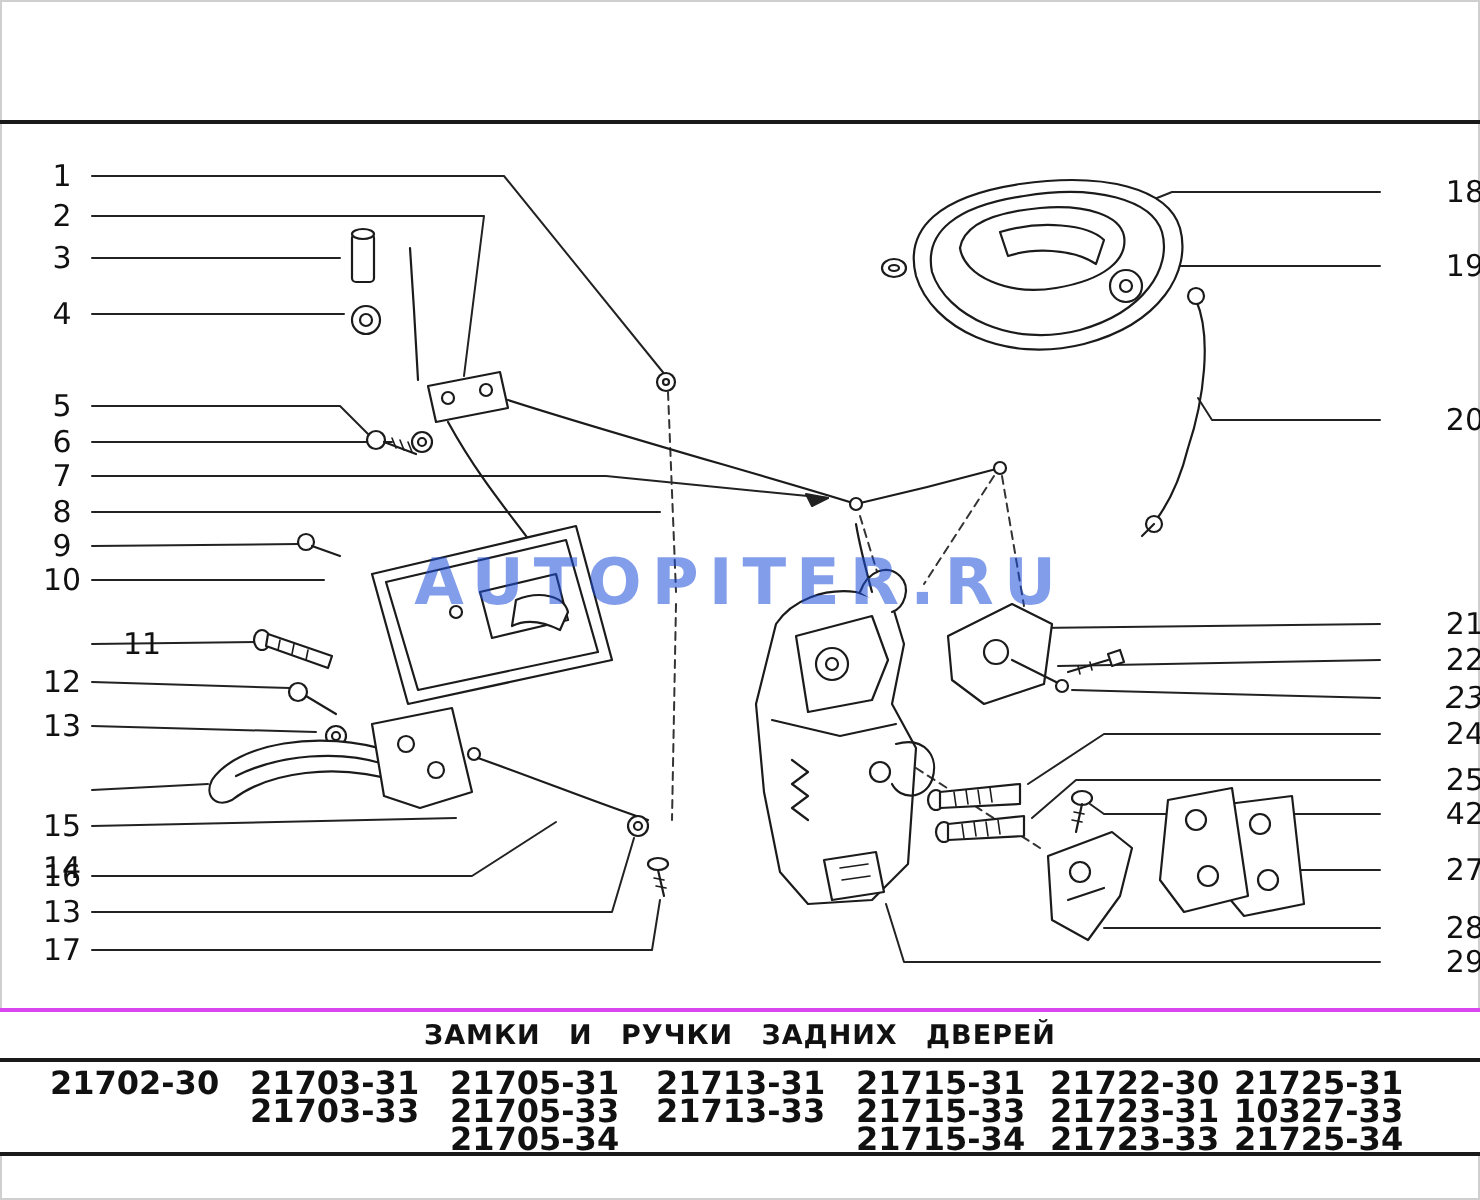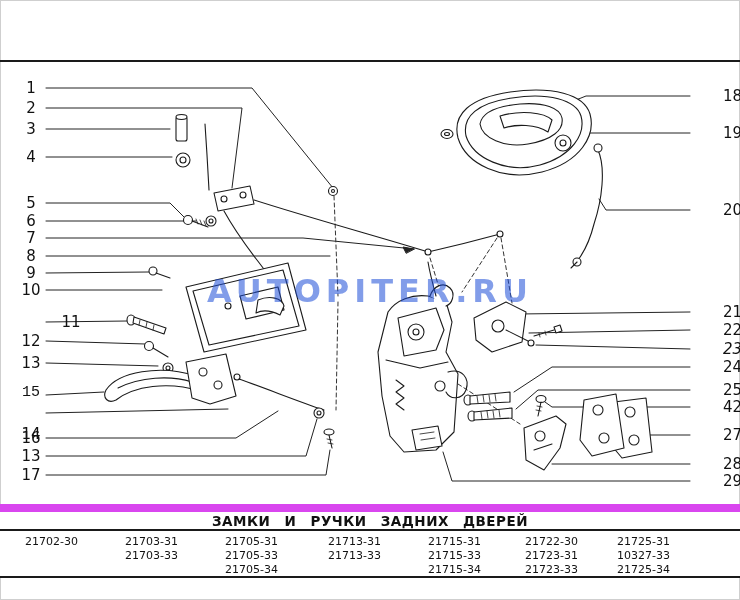--- a/index.html
+++ b/index.html
@@ -9,27 +9,27 @@
         outline:1px solid #cfcfcf;outline-offset:-1px}
   .top-rule{position:absolute;left:0;top:60px;width:740px;border-top:2px solid #1a1a1a}
   .diagram-svg{position:absolute;left:0;top:0;width:740px;height:505px}
   .watermark{position:absolute;left:178px;top:272px;width:384px;text-align:center;
              font-size:32px;font-weight:700;letter-spacing:5px;color:#1d4ed8;opacity:.55;
              white-space:nowrap;pointer-events:none}
   .callout{position:absolute;font-size:15px;line-height:18px;color:#111}
   .callout.left{left:16px;width:30px;text-align:center}
   .callout.right{left:706px;width:36px;text-align:right}
   .footer{position:absolute;left:0;top:504px;width:740px;background:#fff}
-  .footer-title-row{display:flex;height:27px;border-top:8px solid #d946ef;border-bottom:2px solid #1a1a1a;align-items:stretch}
+  .footer-title-row{display:flex;height:27px;border-top:2px solid #d946ef;border-bottom:2px solid #1a1a1a;align-items:stretch}
   .footer-title{flex:1;display:flex;align-items:center;justify-content:center;
                 font-size:13.5px;font-weight:700;word-spacing:9px;letter-spacing:.5px}
   .footer-code{width:114px;display:flex;align-items:center;justify-content:center;
                border-left:2px solid #1a1a1a;font-size:13.5px;font-weight:700}
   .footer-cols{position:relative;height:47px;border-bottom:2px solid #1a1a1a}
-  .part-col{position:absolute;top:4px;font-size:11px;font-weight:400;line-height:14px;white-space:nowrap}
+  .part-col{position:absolute;top:4px;font-size:16px;font-weight:700;line-height:14px;white-space:nowrap}
 </style>
 </head>
 <body>
 
 <div class="page">
 
   <div class="top-rule"></div>
 
   <svg class="diagram-svg" viewBox="0 0 740 505" fill="none" stroke="#1b1b1b" stroke-width="1.1" stroke-linecap="round" stroke-linejoin="round">
 
@@ -220,21 +220,21 @@
       <div class="callout left" style="top: 194px;">5</div>
       <div class="callout left" style="top: 212px;">6</div>
       <div class="callout left" style="top: 229px;">7</div>
       <div class="callout left" style="top: 247px;">8</div>
       <div class="callout left" style="top: 264px;">9</div>
       <div class="callout left" style="top: 281px;">10</div>
       <div class="callout left" style="top: 313px; margin-left: 40px;">11</div>
       <div class="callout left" style="top: 332px;">12</div>
       <div class="callout left" style="top: 354px;">13</div>
       <div class="callout left" style="top: 386px; margin-top: 39px;">14</div>
-      <div class="callout left" style="top: 384px; font-family: Liberation Mono, monospace;">15</div>
+      <div class="callout left" style="top: 404px;">15</div>
       <div class="callout left" style="top: 429px;">16</div>
       <div class="callout left" style="top: 447px;">13</div>
       <div class="callout left" style="top: 466px;">17</div>
       <div class="callout right" style="top: 87px;">18</div>
       <div class="callout right" style="top: 124px;">19</div>
       <div class="callout right" style="top: 201px;">20</div>
       <div class="callout right" style="top: 303px;">21</div>
       <div class="callout right" style="top: 321px;">22</div>
       <div class="callout right" style="top: 340px; font-style: italic;">23</div>
       <div class="callout right" style="top: 358px;">24</div>

